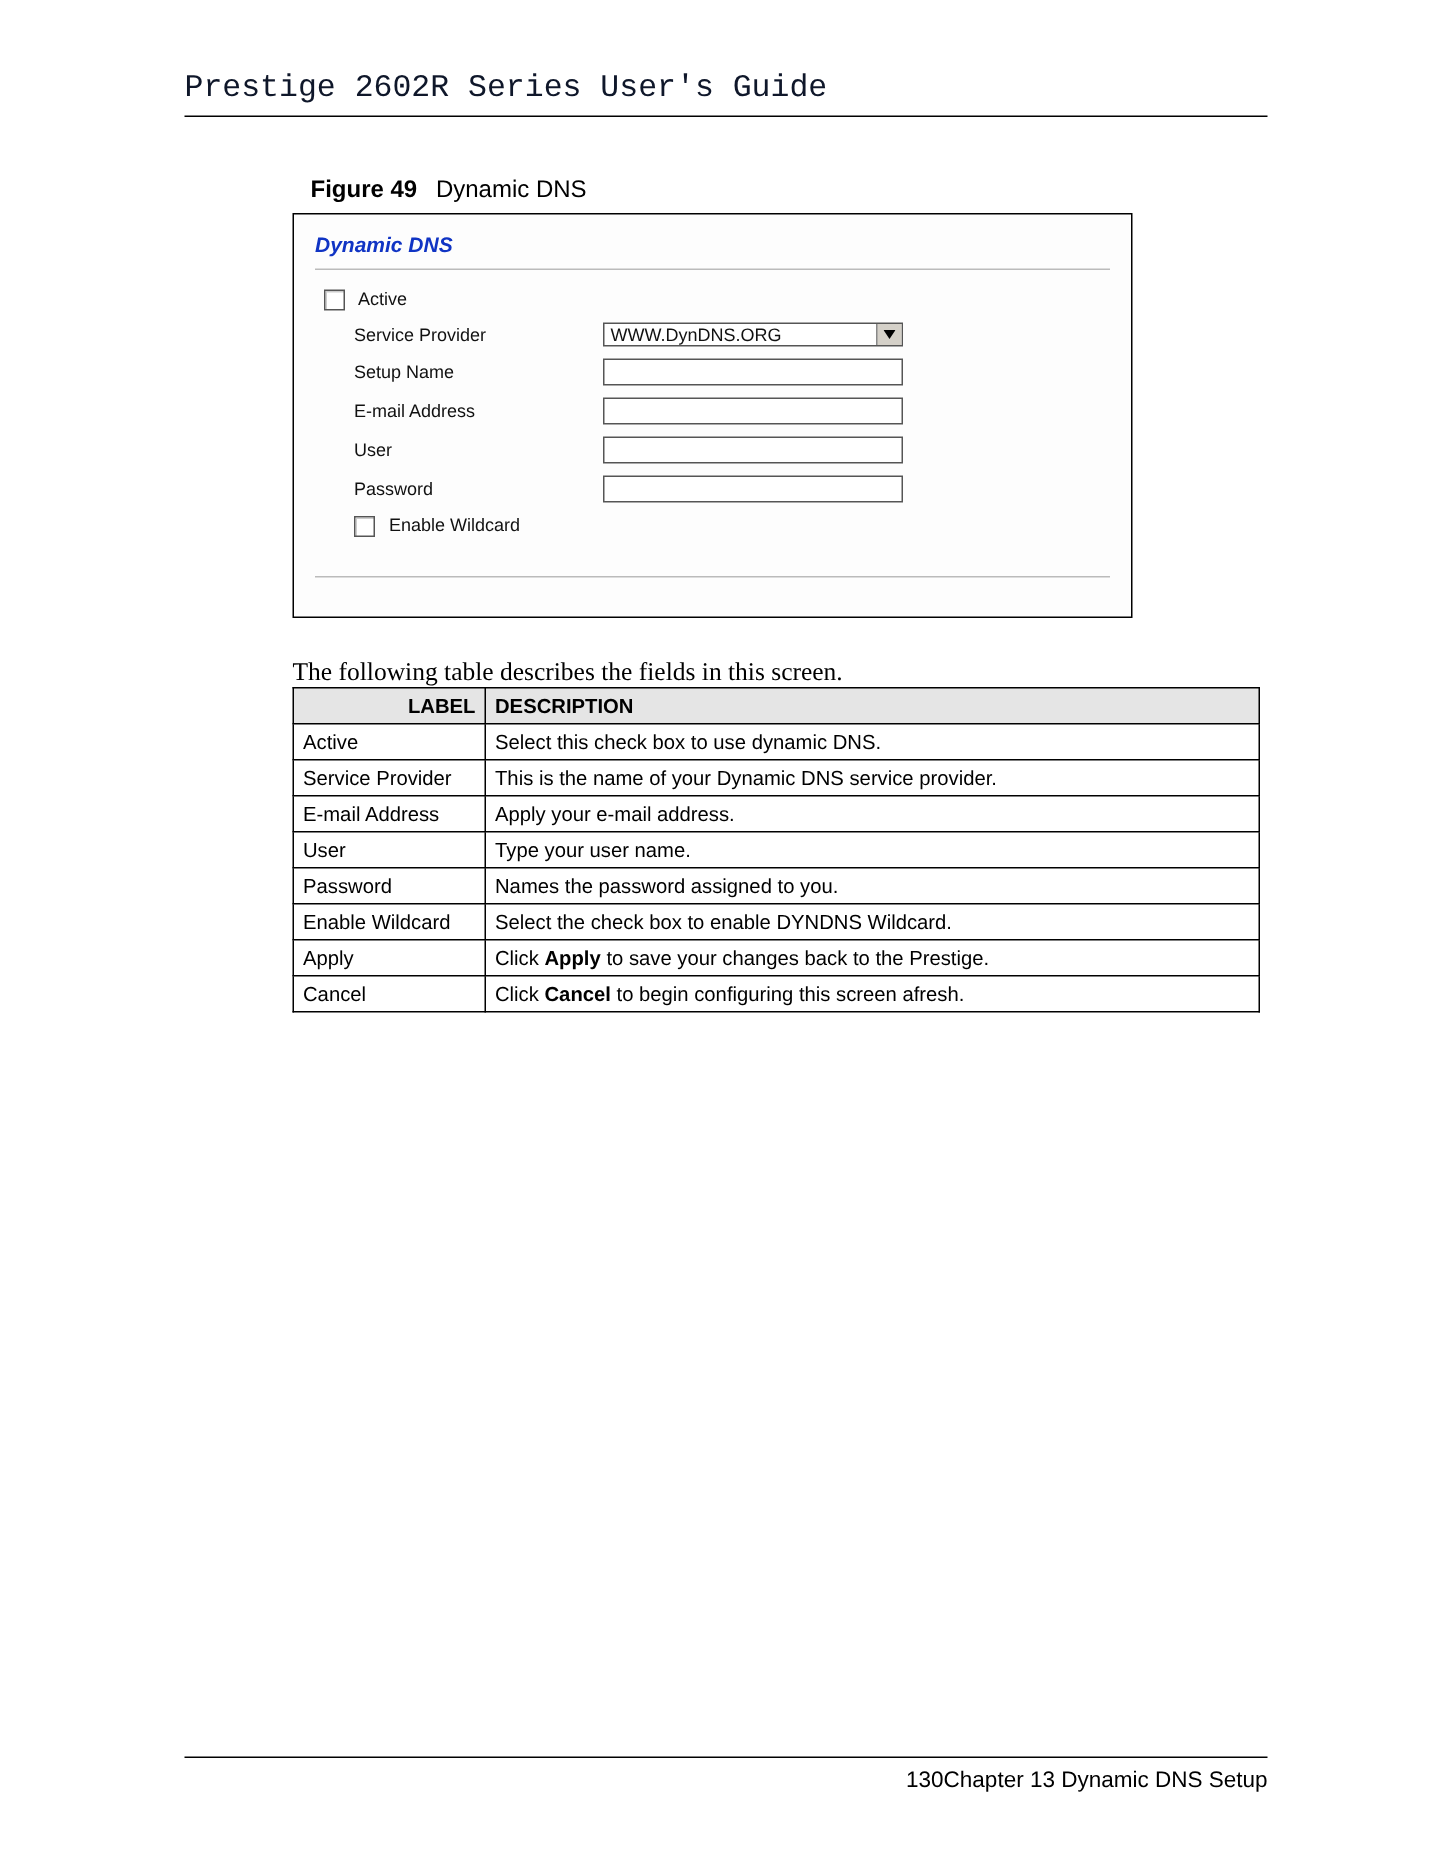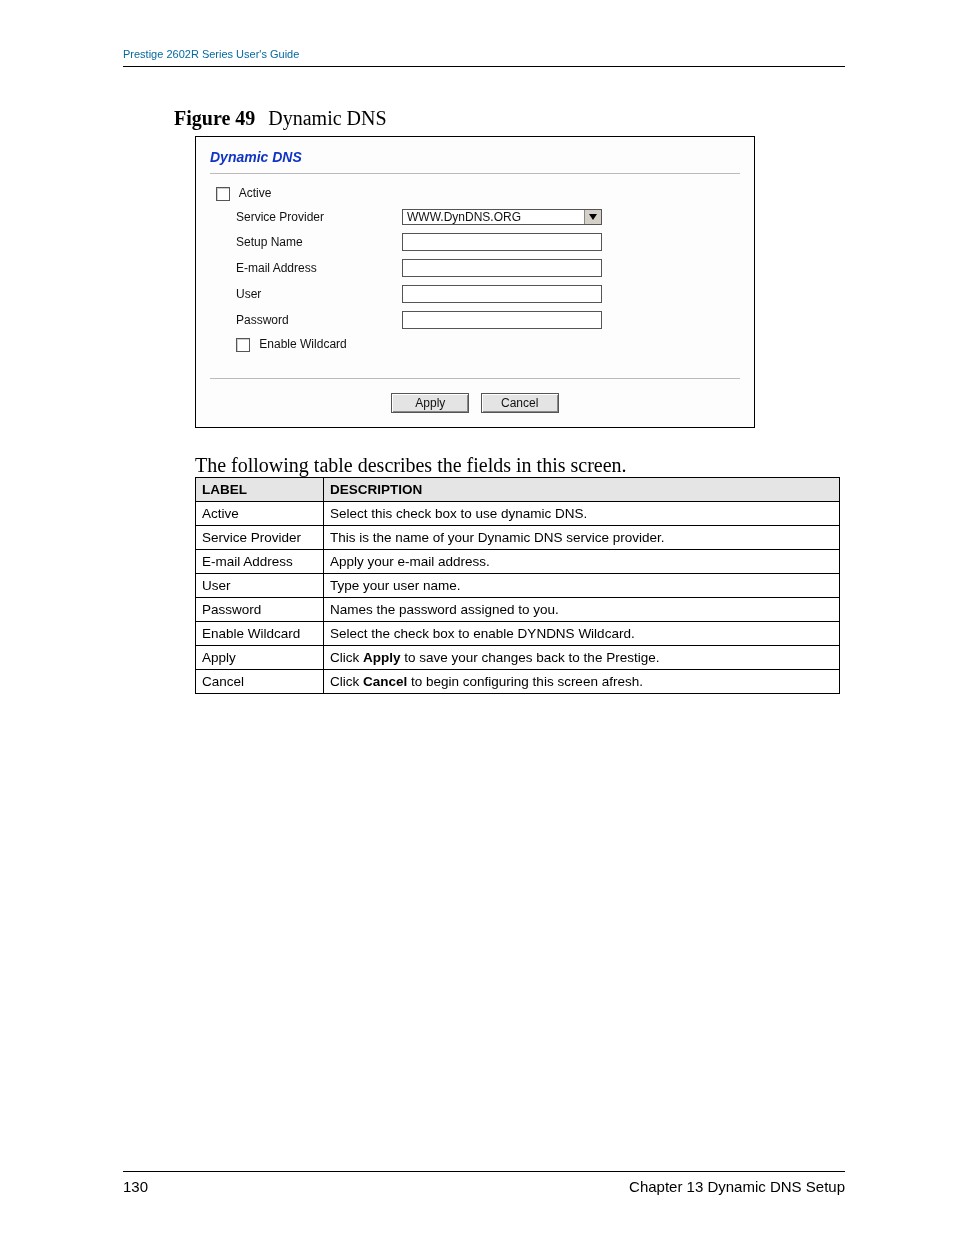--- a/index.html
+++ b/index.html
@@ -10,32 +10,32 @@
     color: #000;
   }
   .page {
     width: 954px;
     height: 1235px;
     box-sizing: border-box;
     padding: 48px 109px 40px 123px;
     position: relative;
   }
   .running-head {
-    font-family: Liberation Sans, sans-serif;
-    font-size: 11px;
-    color: #0369a1;
+    font-family: Liberation Mono, monospace;
+    font-size: 21px;
+    color: #0f172a;
     padding-bottom: 6px;
     border-bottom: 1px solid #000;
   }
   .figure-caption {
-    font-family: Liberation Serif, serif;
-    font-size: 20px;
+    font-family: Liberation Sans, sans-serif;
+    font-size: 16px;
     margin-top: 40px;
     margin-bottom: 6px;
-    margin-left: 51px;
+    margin-left: 84px;
   }
   .figure-caption .cap-bold { font-weight: bold; }
   .figure-caption .cap-rest { font-weight: normal; margin-left: 8px; }
 
   .figure-box {
     margin-left: 72px;
     width: 560px;
     border: 1px solid #000;
     box-sizing: border-box;
     font-family: Arial, Helvetica, sans-serif;
@@ -114,21 +114,21 @@
     border: 1px solid #555;
     background: #e4e4e4;
     font-size: 12px;
     font-family: Arial, Helvetica, sans-serif;
     margin: 0 4px;
     box-shadow: inset 1px 1px 0 #fff, inset -1px -1px 0 #888;
   }
 
   .body-text {
     font-family: "Times New Roman", Times, serif;
-    font-size: 20px;
+    font-size: 17px;
     margin-top: 26px;
     margin-left: 72px;
   }
 
   .table-caption {
     font-family: Arial, Helvetica, sans-serif;
     font-size: 15px;
     margin-top: 30px;
     margin-bottom: 6px;
     margin-left: 72px;
@@ -146,33 +146,33 @@
   table.desc-table th, table.desc-table td {
     border: 1px solid #000;
     padding: 4px 6px;
     text-align: left;
     vertical-align: top;
   }
   table.desc-table th {
     background: #e5e5e5;
     font-weight: bold;
   }
-  table.desc-table th.col-label { width: 115px; }
+  table.desc-table th.col-label { width: 115px; text-align: right; }
 
   .footer {
     position: absolute;
     left: 123px;
     right: 109px;
     bottom: 40px;
     border-top: 1px solid #000;
     padding-top: 6px;
     font-family: Arial, Helvetica, sans-serif;
     font-size: 15px;
     display: flex;
-    justify-content: space-between;
+    justify-content: flex-end;
   }
   .desc-bold { font-weight: bold; }
 </style>
 </head>
 <body>
 
 <div class="page">
 
   <div class="running-head">Prestige 2602R Series User's Guide</div>
 
@@ -217,24 +217,20 @@
       <div class="indented">
         <span class="fake-checkbox"></span>
         <span>Enable Wildcard</span>
       </div>
       <div></div>
     </div>
 
     <div style="height:26px"></div>
     <div class="fig-divider"></div>
 
-    <div class="button-row">
-      <span class="fake-button">Apply</span>
-      <span class="fake-button">Cancel</span>
-    </div>
   </div>
 
   <div class="body-text">The following table describes the fields in this screen.</div>
 
 
   <table class="desc-table">
     <thead>
       <tr>
         <th class="col-label">LABEL</th>
         <th>DESCRIPTION</th>

